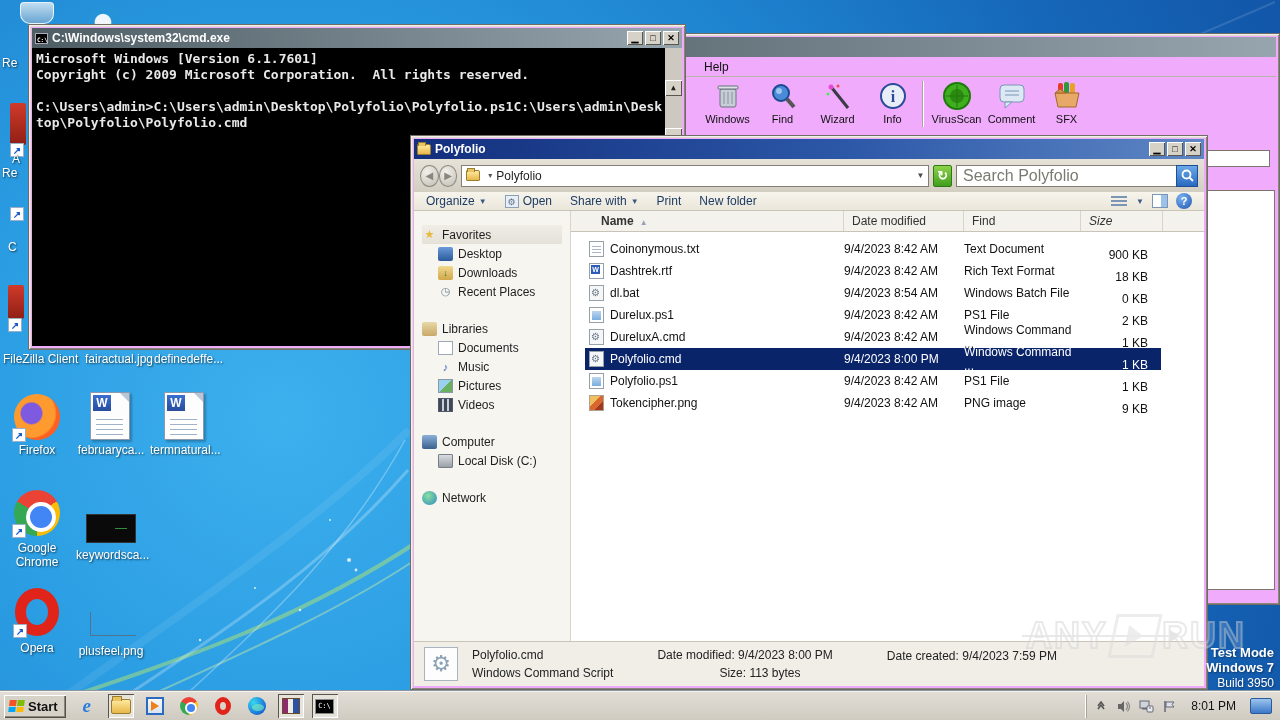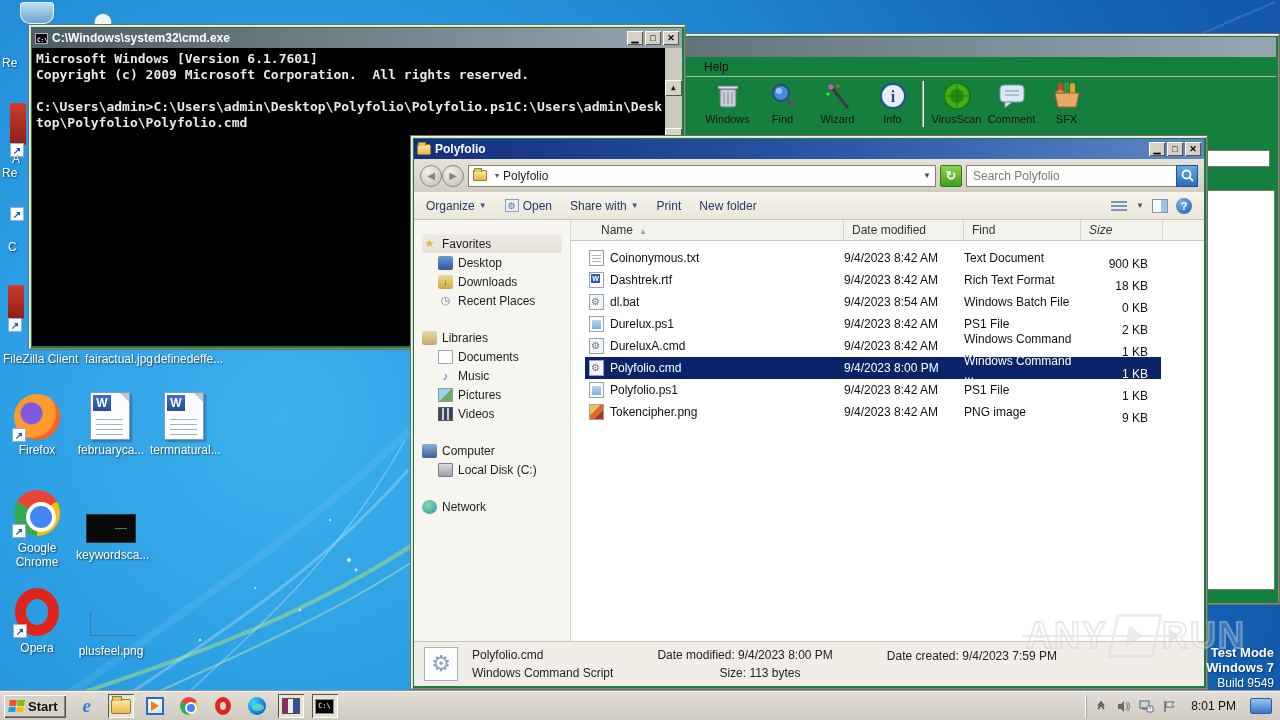--- a/index.html
+++ b/index.html
@@ -36,21 +36,21 @@
   .black-thumb::after { content:""; position:absolute; right:8px; top:13px; width:12px; height:1px; background:#2f8f3f; }
   .ghost-thumb { width:46px; height:24px; border-left:1px solid #5a6a78; border-bottom:1px solid #5a6a78; opacity:.8; }
   .recycle-top { position:absolute; left:20px; top:2px; width:34px; height:22px;
     background:linear-gradient(rgba(220,235,245,.85), rgba(150,180,205,.6));
     border:1px solid rgba(240,250,255,.9); border-radius:4px 4px 10px 10px; }
   .blue-blob { position:absolute; left:88px; top:6px; width:30px; height:18px; border-radius:14px 14px 0 0;
     background:radial-gradient(circle at 50% 90%, #f0f6fa 0 35%, #2493d8 40%); }
   .partial-red { position:absolute; width:16px; background:linear-gradient(#d03a2a,#8f1f16); border-radius:2px; }
 
   
-  .window { position:absolute; background:#15803d; border:1px solid #716d64;
+  .window { position:absolute; background:#f0abfc; border:1px solid #716d64;
     box-shadow:inset 1px 1px 0 #f2efe8, inset -1px -1px 0 #8a867c, inset 2px 2px 0 #e0dcd2; padding:3px; }
   .titlebar { height:20px; display:flex; align-items:center; padding:0 3px; color:#fff;
     font-size:12px; font-weight:bold; }
   .tb-active { background:linear-gradient(90deg,#132f7d,#2c58a8 55%,#5e86c4); }
   .tb-inactive { background:linear-gradient(90deg,#4e5c64,#97a6ae); }
   .tb-buttons { margin-left:auto; display:flex; gap:2px; }
   .tb-btn { width:16px; height:14px; background:#d6d2c8; font-size:9px; font-weight:bold; color:#000;
     display:flex; align-items:center; justify-content:center;
     box-shadow:inset 1px 1px 0 #fff, inset -1px -1px 0 #5a564e; }
   .cmd-mini { width:13px; height:11px; background:#000; color:#fff; font-size:6px; line-height:11px;
@@ -88,26 +88,26 @@
     padding:0 6px; gap:4px; }
   .nav-circle { width:22px; height:22px; border-radius:50%; background:radial-gradient(circle at 35% 30%, #f2f0ea, #c2beb4);
     border:1px solid #8e8a80; color:#8a867c; font-size:10px; display:flex; align-items:center; justify-content:center; }
   .nav-circle + .nav-circle { margin-left:-4px; }
   #breadcrumb { flex:0 0 468px; height:22px; background:#fff; border:1px solid #847f74; display:flex;
     align-items:center; padding:0 4px; gap:4px; font-size:12px; color:#1e1e1e; }
   #bc-caret { margin-left:auto; color:#4a4a4a; font-size:8px; }
   #refresh-btn { width:22px; height:22px; background:linear-gradient(#8fd24a,#3f9e1e); border:1px solid #2e7a14;
     border-radius:2px; color:#fff; font-size:13px; font-weight:bold; display:flex; align-items:center; justify-content:center; }
   #search-wrap { flex:1; height:22px; display:flex; }
-  #search-input { flex:1; height:22px; border:1px solid #847f74; border-right:none; font-size:12px; padding:0 6px;
+  #search-input { flex:1; height:22px; border:1px solid #847f74; border-right:none; font-size:16px; padding:0 6px;
     font-family:"Liberation Sans",sans-serif; color:#222; }
   #search-input::placeholder { color:#7a7a72; }
   #search-btn { width:22px; height:22px; background:linear-gradient(#6aa8e8,#2a6ac0); border:1px solid #1e4e96;
     display:flex; align-items:center; justify-content:center; }
-  #cmdbar { height:28px; background:linear-gradient(#f7f4ec,#eae6da); border-bottom:1px solid #c8c4b8;
+  #cmdbar { height:19px; background:linear-gradient(#f7f4ec,#eae6da); border-bottom:1px solid #c8c4b8;
     display:flex; align-items:center; padding:0 12px; gap:18px; font-size:12px; color:#1e3c64; }
   .cmdbar-item { display:flex; align-items:center; gap:4px; }
   .dd { font-size:8px; color:#3c5a80; }
   #cmdbar-right { margin-left:auto; display:flex; align-items:center; gap:8px; }
   .views-ic { width:18px; height:14px; display:flex; flex-direction:column; justify-content:space-between; padding:2px 1px; }
   .views-ic i { height:2px; background:#7a96b4; display:block; }
   .pane-ic { width:16px; height:14px; border:1px solid #7a96b4; background:linear-gradient(90deg,#fff 0 55%, #9cc2ea 55%); }
   .help-ic { width:16px; height:16px; border-radius:50%; background:radial-gradient(circle at 35% 30%, #7ab2f0, #2056b0);
     color:#fff; font-size:11px; font-weight:bold; text-align:center; line-height:16px; }
   #explorer-main { flex:1; display:flex; min-height:0; background:#fff; }
@@ -115,21 +115,21 @@
     font-size:12px; color:#1e1e1e; overflow:hidden; }
   .sb-group { margin-bottom:18px; }
   .sb-row { height:19px; display:flex; align-items:center; gap:5px; white-space:nowrap; }
   .sb-child { padding-left:16px; }
   .sb-fav { background:linear-gradient(#efede6,#e4e1d8); width:140px; }
   .sb-ic { width:15px; height:14px; flex:0 0 15px; display:flex; align-items:center; justify-content:center;
     font-size:11px; }
   #filelist { flex:1; position:relative; font-size:12px; color:#111; }
   #headers { display:flex; height:21px; background:#f4f2ec; border-bottom:1px solid #c8c4b8; color:#333; }
   .hdr { padding:3px 0 0 8px; border-right:1px solid #d8d4c8; }
-  .hdr-name { width:273px; padding-left:30px; }
+  .hdr-name { width:273px; padding-left:30px;font-weight:bold; }
   .hdr-date { width:120px; }
   .hdr-type { width:117px; }
   .hdr-size { width:82px;font-style:italic; }
   .hdr-blank { flex:1; border-right:none; }
   .sort-tri { font-size:8px; color:#98a4b4; margin-left:6px; }
   #rows { padding-top:6px; }
   .frow { display:flex; height:22px; align-items:center; width:576px; margin-left:14px; }
   .frow.selected { background:#0a246a; color:#fff; }
   .fcell-name { width:259px; display:flex; align-items:center; gap:6px; padding-left:4px; }
   .fcell-date { width:120px; }
@@ -636,21 +636,21 @@
     <span class="wm-text">ANY</span>
     <span id="wm-logo">
       <span id="wm-line"></span>
       <span id="wm-play"></span>
     </span>
     <span class="wm-text">RUN</span>
   </div>
   <div id="test-mode">
     <div class="tm-b">Test Mode</div>
     <div class="tm-b">Windows 7</div>
-    <div class="tm-s">Build 9549</div>
+    <div class="tm-s">Build 3950</div>
   </div>
 
   <div id="taskbar">
     <div id="start-btn">
       <span class="winflag">
           <i></i>
           <i></i>
           <i></i>
           <i></i>
         </span>

